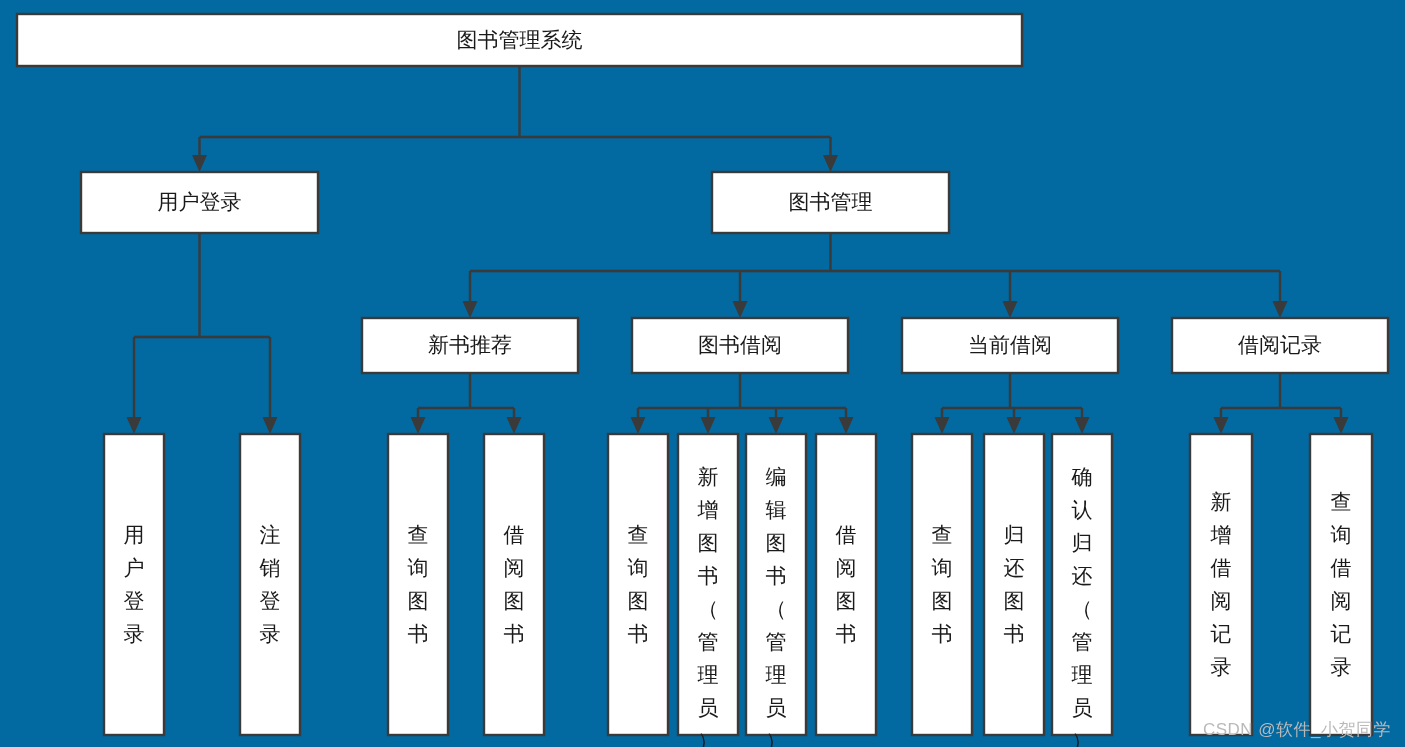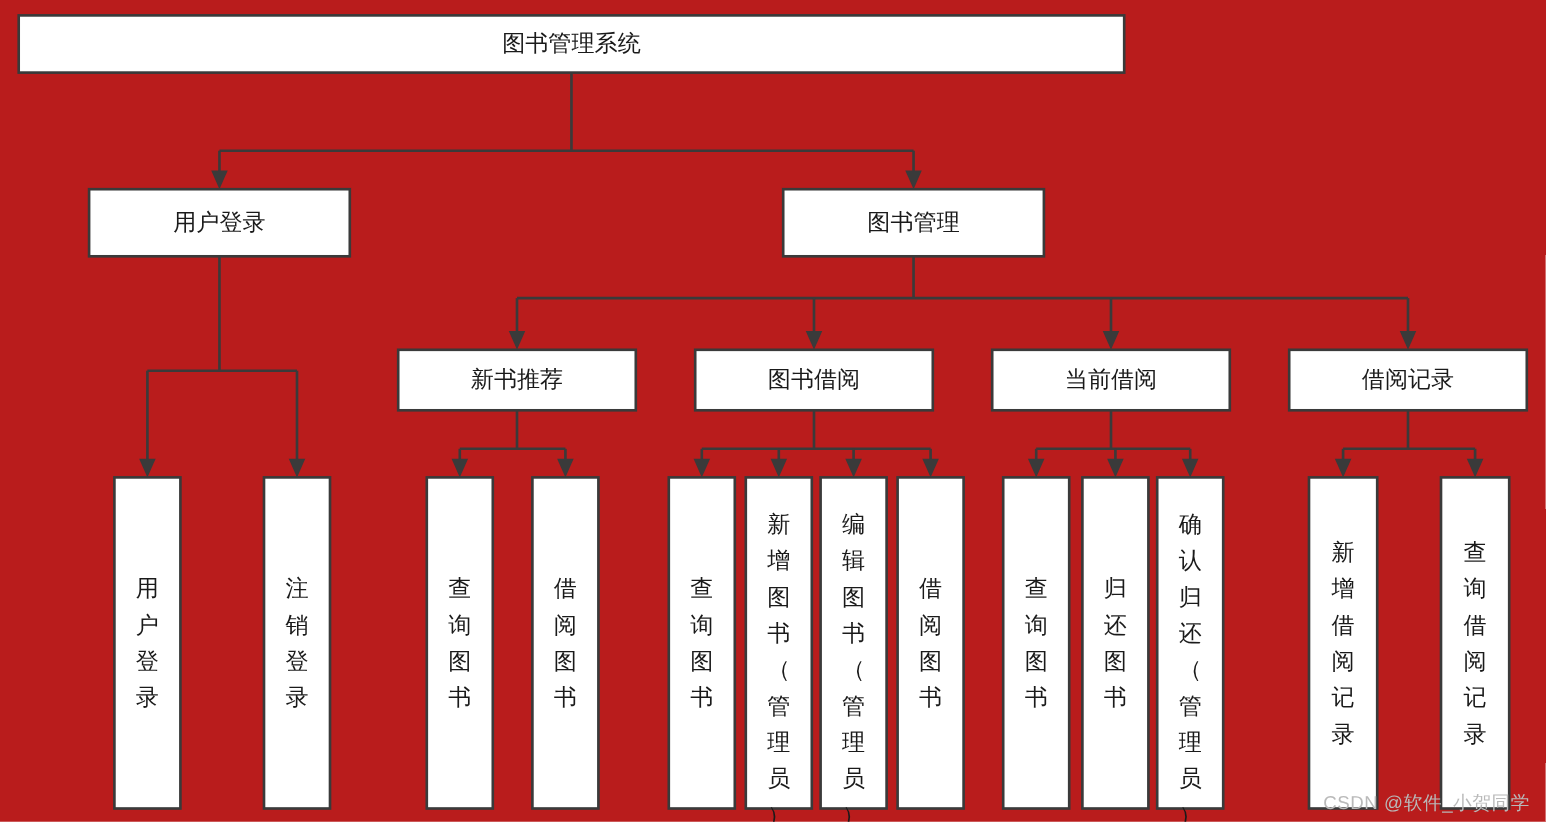--- a/index.html
+++ b/index.html
@@ -12,21 +12,21 @@
     width: 1405px;
     height: 747px;
     font-family: "Liberation Sans", "DejaVu Sans", sans-serif;
     overflow: hidden;
     position: relative;
   }
   #diagram-root {
     position: relative;
     width: 1405px;
     height: 747px;
-    background: #b91c1c;
+    background: #0369a1;
   }
   svg.diagram-canvas {
     position: absolute;
     left: 0;
     top: 0;
     width: 1405px;
     height: 747px;
     display: block;
   }
   .node-rect {

